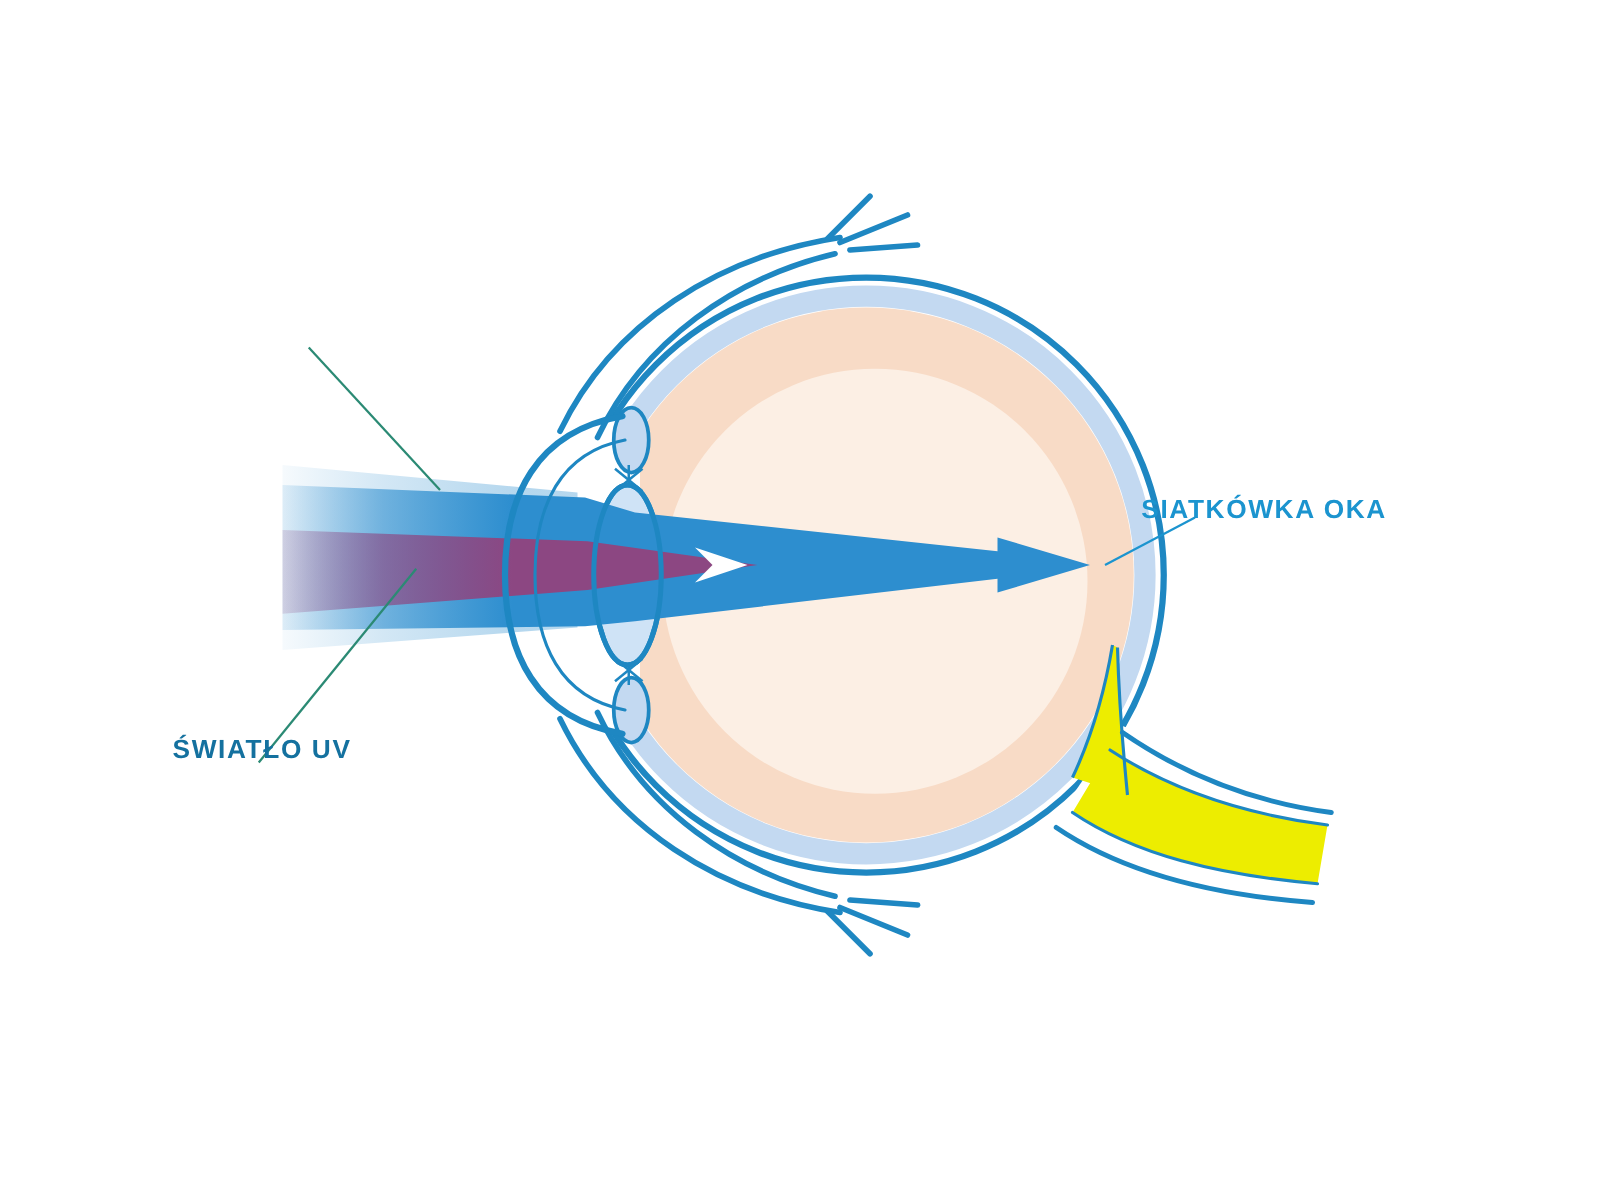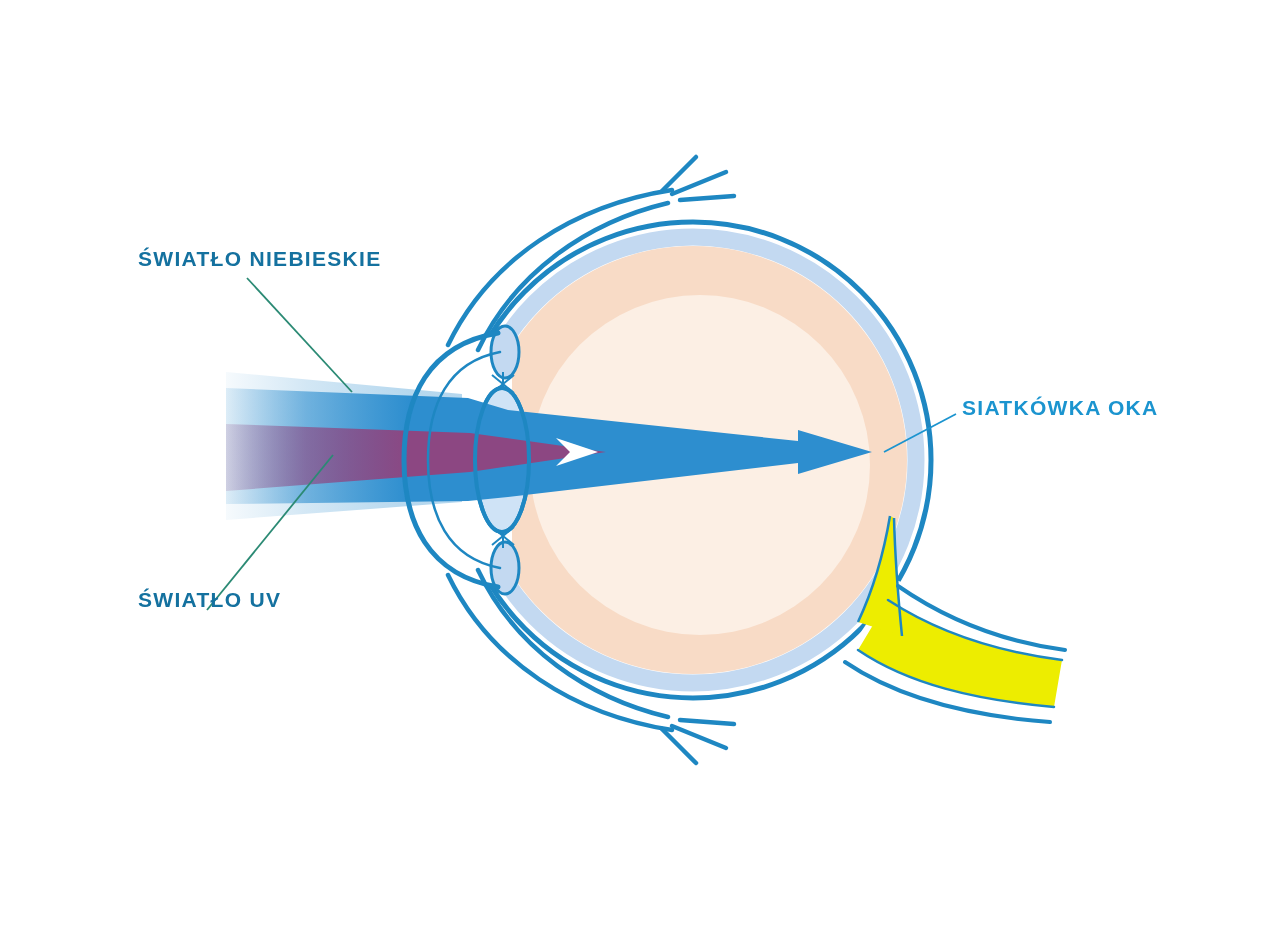--- a/index.html
+++ b/index.html
@@ -14,21 +14,21 @@
   .label{
     position:absolute;
     font-weight:bold;
     font-size:21px;
     letter-spacing:1.3px;
     white-space:nowrap;
     user-select:none;
   }
   #lbl-blue-light{left:138px;top:247px;color:var(--label-text-left,#14719f);}
   #lbl-uv-light{left:138px;top:588px;color:var(--label-text-left,#14719f);}
-  #lbl-retina{left:962px;top:396px;color:var(--label-text-right,#1b94cf);}
+  #lbl-retina{left:913px;top:396px;color:var(--label-text-right,#1b94cf);}
 </style>
 </head>
 <body>
 
 <div id="canvas">
 
   <svg id="diagram-svg" viewBox="0 0 1280 952" aria-hidden="true">
     <defs>
       <linearGradient id="gradBlue" gradientUnits="userSpaceOnUse" x1="222" y1="0" x2="410" y2="0">
         <stop offset="0" style="stop-color:var(--beam-blue,#2d8ecf);stop-opacity:0.10"></stop>
@@ -101,17 +101,16 @@
 
     <path d="M 498 333 C 428 345, 404 398, 404 460 C 404 522, 428 575, 498 587" style="fill:none;stroke:var(--outline-blue,#1e87c2);stroke-width:5;stroke-linecap:round"></path>
     <path d="M 500 352 C 448 362, 428 405, 428 460 C 428 515, 448 558, 500 568" style="fill:none;stroke:var(--outline-blue,#1e87c2);stroke-width:2.5;stroke-linecap:round"></path>
     <ellipse cx="502" cy="460" rx="27" ry="72" style="fill:none;stroke:var(--outline-blue,#1e87c2);stroke-width:4"></ellipse>
 
     <path d="M 247 278 L 352 392" style="fill:none;stroke:var(--leader-line,#2b8a74);stroke-width:1.8"></path>
     <path d="M 207 610 L 333 455" style="fill:none;stroke:var(--leader-line,#2b8a74);stroke-width:1.8"></path>
     <path d="M 956 414 L 884 452" style="fill:none;stroke:var(--label-text-right,#1b94cf);stroke-width:1.8"></path>
   </svg>
 
-  <div id="lbl-blue-light" class="label">ŚWIATŁO NIEBIESKIE</div>
   <div id="lbl-uv-light" class="label">ŚWIATŁO UV</div>
   <div id="lbl-retina" class="label">SIATKÓWKA OKA</div>
 
 </div>
 
 </body></html>

